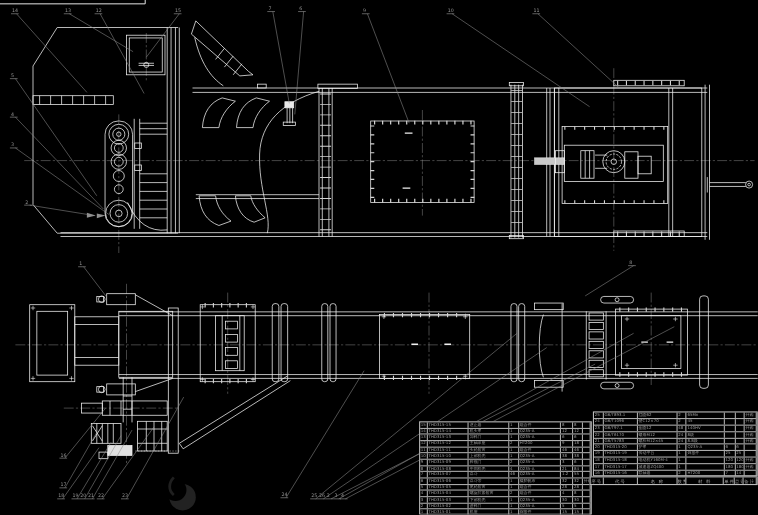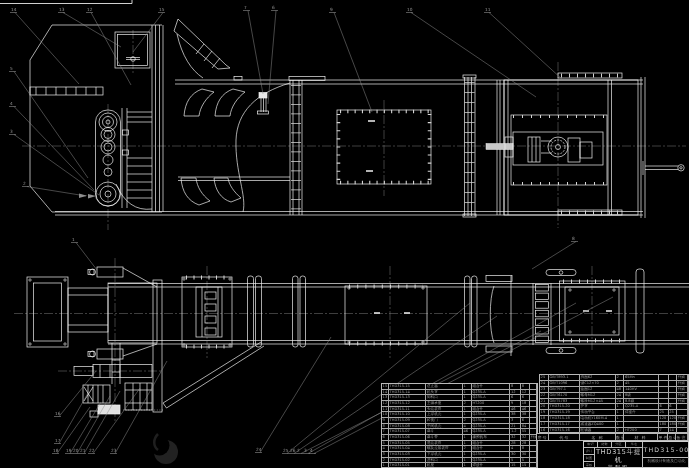--- a/index.html
+++ b/index.html
@@ -599,35 +599,14 @@
       <div class="bom-cell" style="width: 12px;">序号</div>
       <div class="bom-cell" style="width: 32px;">代号</div>
       <div class="bom-cell" style="width: 36px;">名  称</div>
       <div class="bom-cell" style="width: 8px;">数量</div>
       <div class="bom-cell" style="width: 35px;">材  料</div>
       <div class="bom-cell" style="width: 10px;">单件</div>
       <div class="bom-cell" style="width: 8px;">总计</div>
       <div class="bom-cell" style="width: 12px;">备注</div>
     </div>
 
-  <div class="tb" style="left:583px;top:441px;width:106px;height:27px;">
-
-    <div class="tb-inner tb-small" style="left:0;top:0;width:14px;height:6px;">标记</div>
-    <div class="tb-inner tb-small" style="left:14px;top:0;width:14px;height:6px;">处数</div>
-    <div class="tb-inner tb-small" style="left:28px;top:0;width:14px;height:6px;">分区</div>
-    <div class="tb-inner tb-small" style="left:42px;top:0;width:17px;height:6px;">签名</div>
-
-    <div class="tb-inner tb-sig" style="left:0;top:6px;width:11px;height:7px;">设计</div>
-    <div class="tb-inner tb-sig" style="left:0;top:13px;width:11px;height:7px;">制图</div>
-    <div class="tb-inner tb-sig" style="left:0;top:20px;width:11px;height:7px;border-bottom:none;">审核</div>
-
-    <div class="tb-inner" style="left:11px;top:6px;width:48px;height:21px;border-bottom:none;">
-      <div class="tb-product">THD315斗提机</div>
-      <div class="tb-type">装配图</div>
-    </div>
-
-    <div class="tb-inner" style="left:59px;top:0;width:47px;height:27px;border-right:none;border-bottom:none;">
-      <div class="tb-dno" style="border-bottom:0.6px solid #bbb;height:15px;line-height:15px;">THD315-00</div>
-      <div class="tb-org">机械设计制造及自动化</div>
-    </div>
-  </div>
 
 </div>
 
 </body></html>

